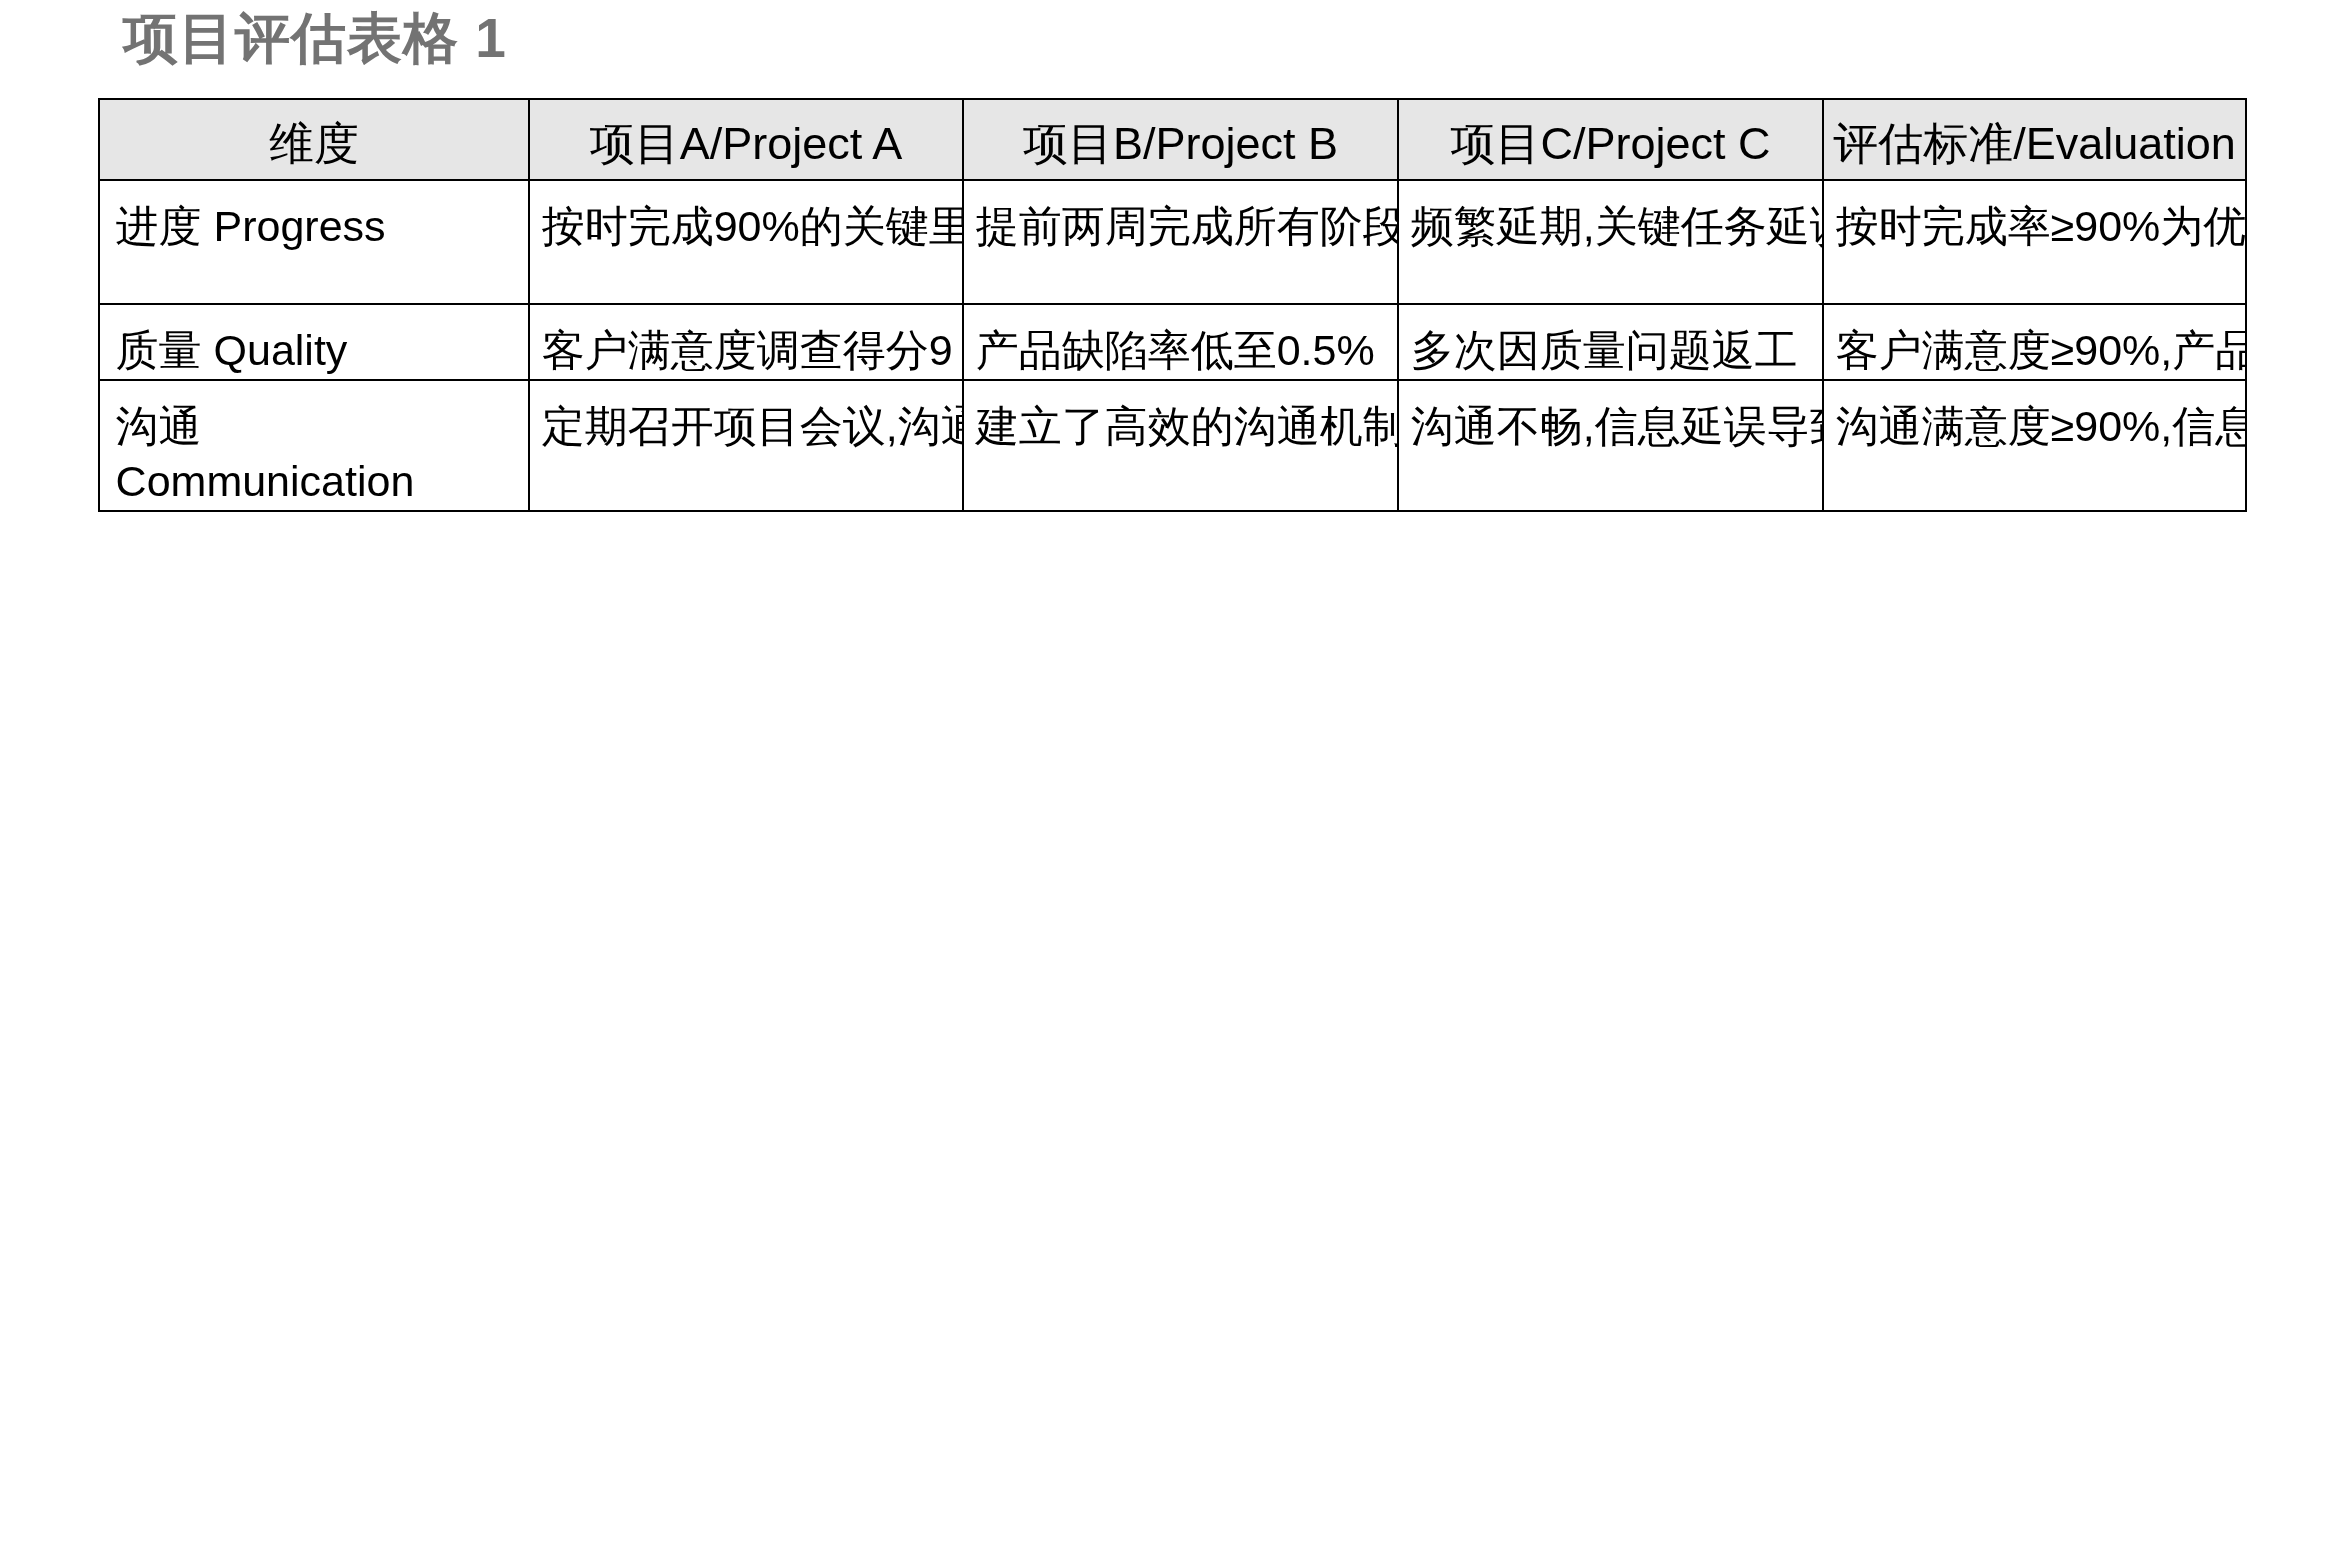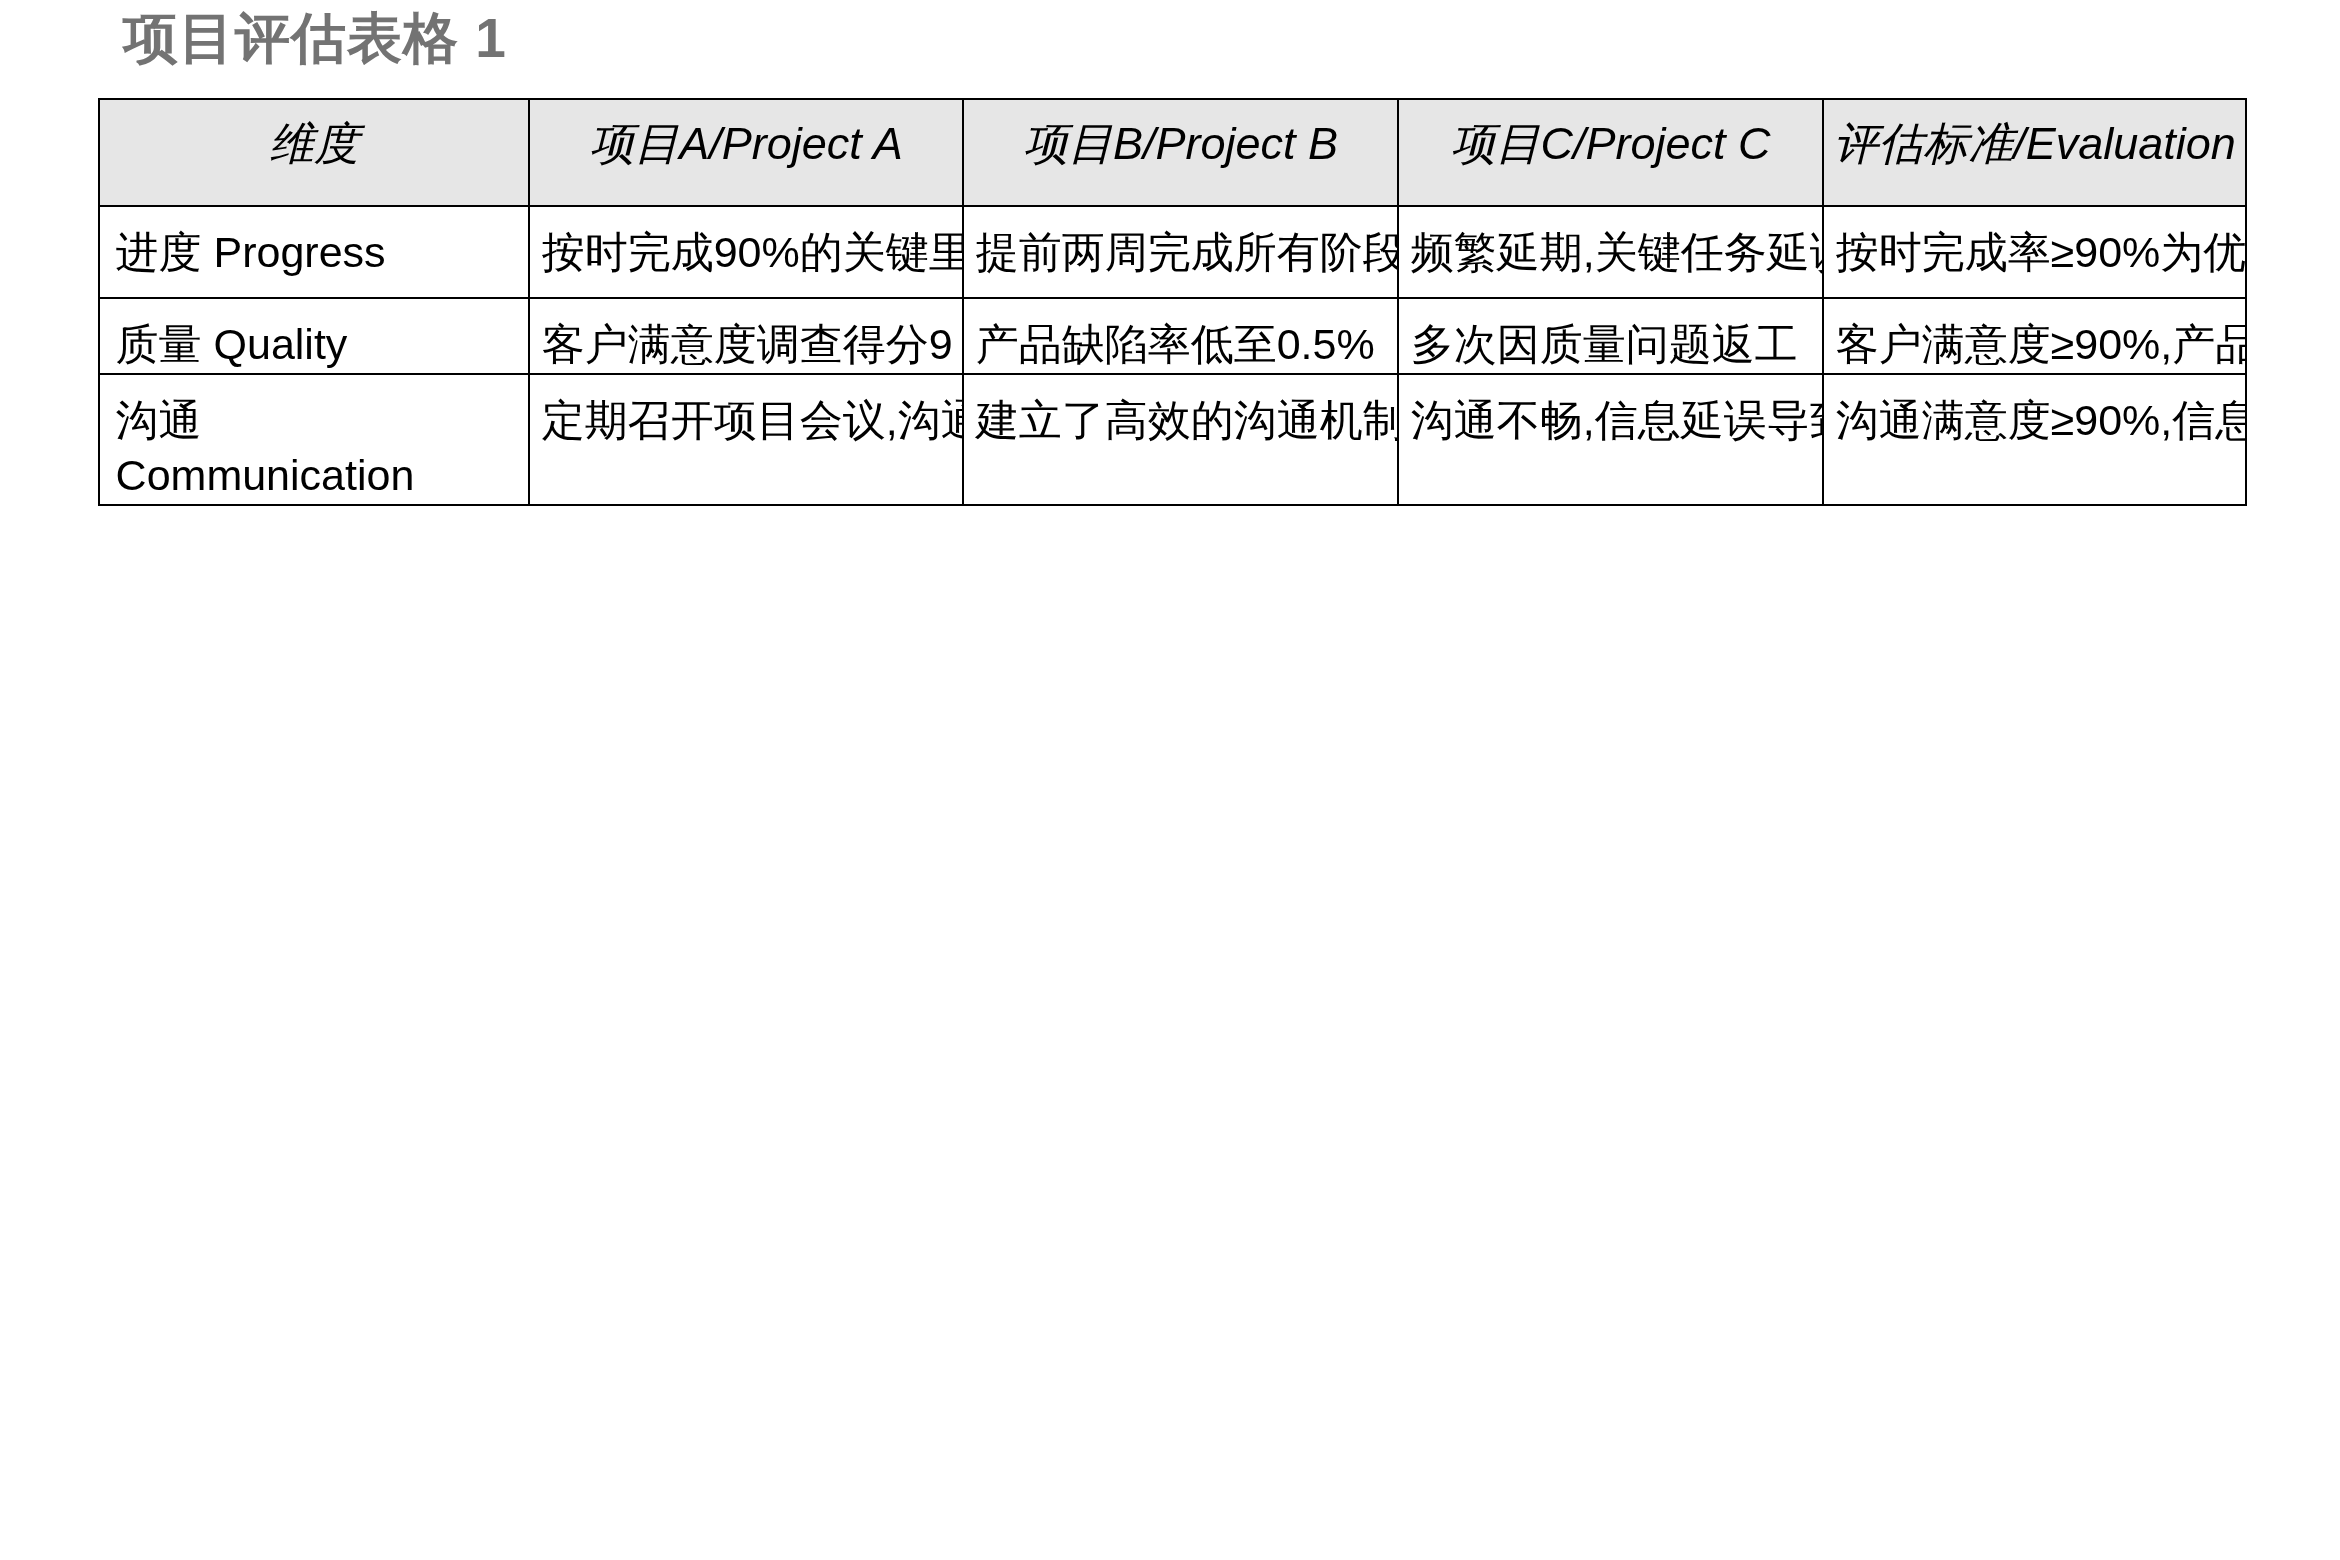--- a/index.html
+++ b/index.html
@@ -35,22 +35,22 @@
     border-collapse: collapse;
     border-spacing: 0;
   }
   .eval-table th,
   .eval-table td {
     border: 2.9px solid #000000;
     vertical-align: top;
     overflow: hidden;
     box-sizing: border-box;
   }
-  .eval-table thead tr { height: 107px; font-style: italic; }
-  .eval-table tr.r1 { height: 92px; margin-left: 16px; }
+  .eval-table thead tr { height: 81px; }
+  .eval-table tr.r1 { height: 124px; margin-left: 16px; }
   .eval-table tr.r2 { height: 76px; }
   .eval-table tr.r3 { height: 98px; }
   .eval-table tr.r4 { height: 99px; }
   .eval-table tr.r5 { height: 127px; }
   .eval-table th {
     background: #E6E6E6;
     font-size: 45px;
     font-weight: normal;
     text-align: center;
     padding: 13.7px 3.9px 0 3.9px;

